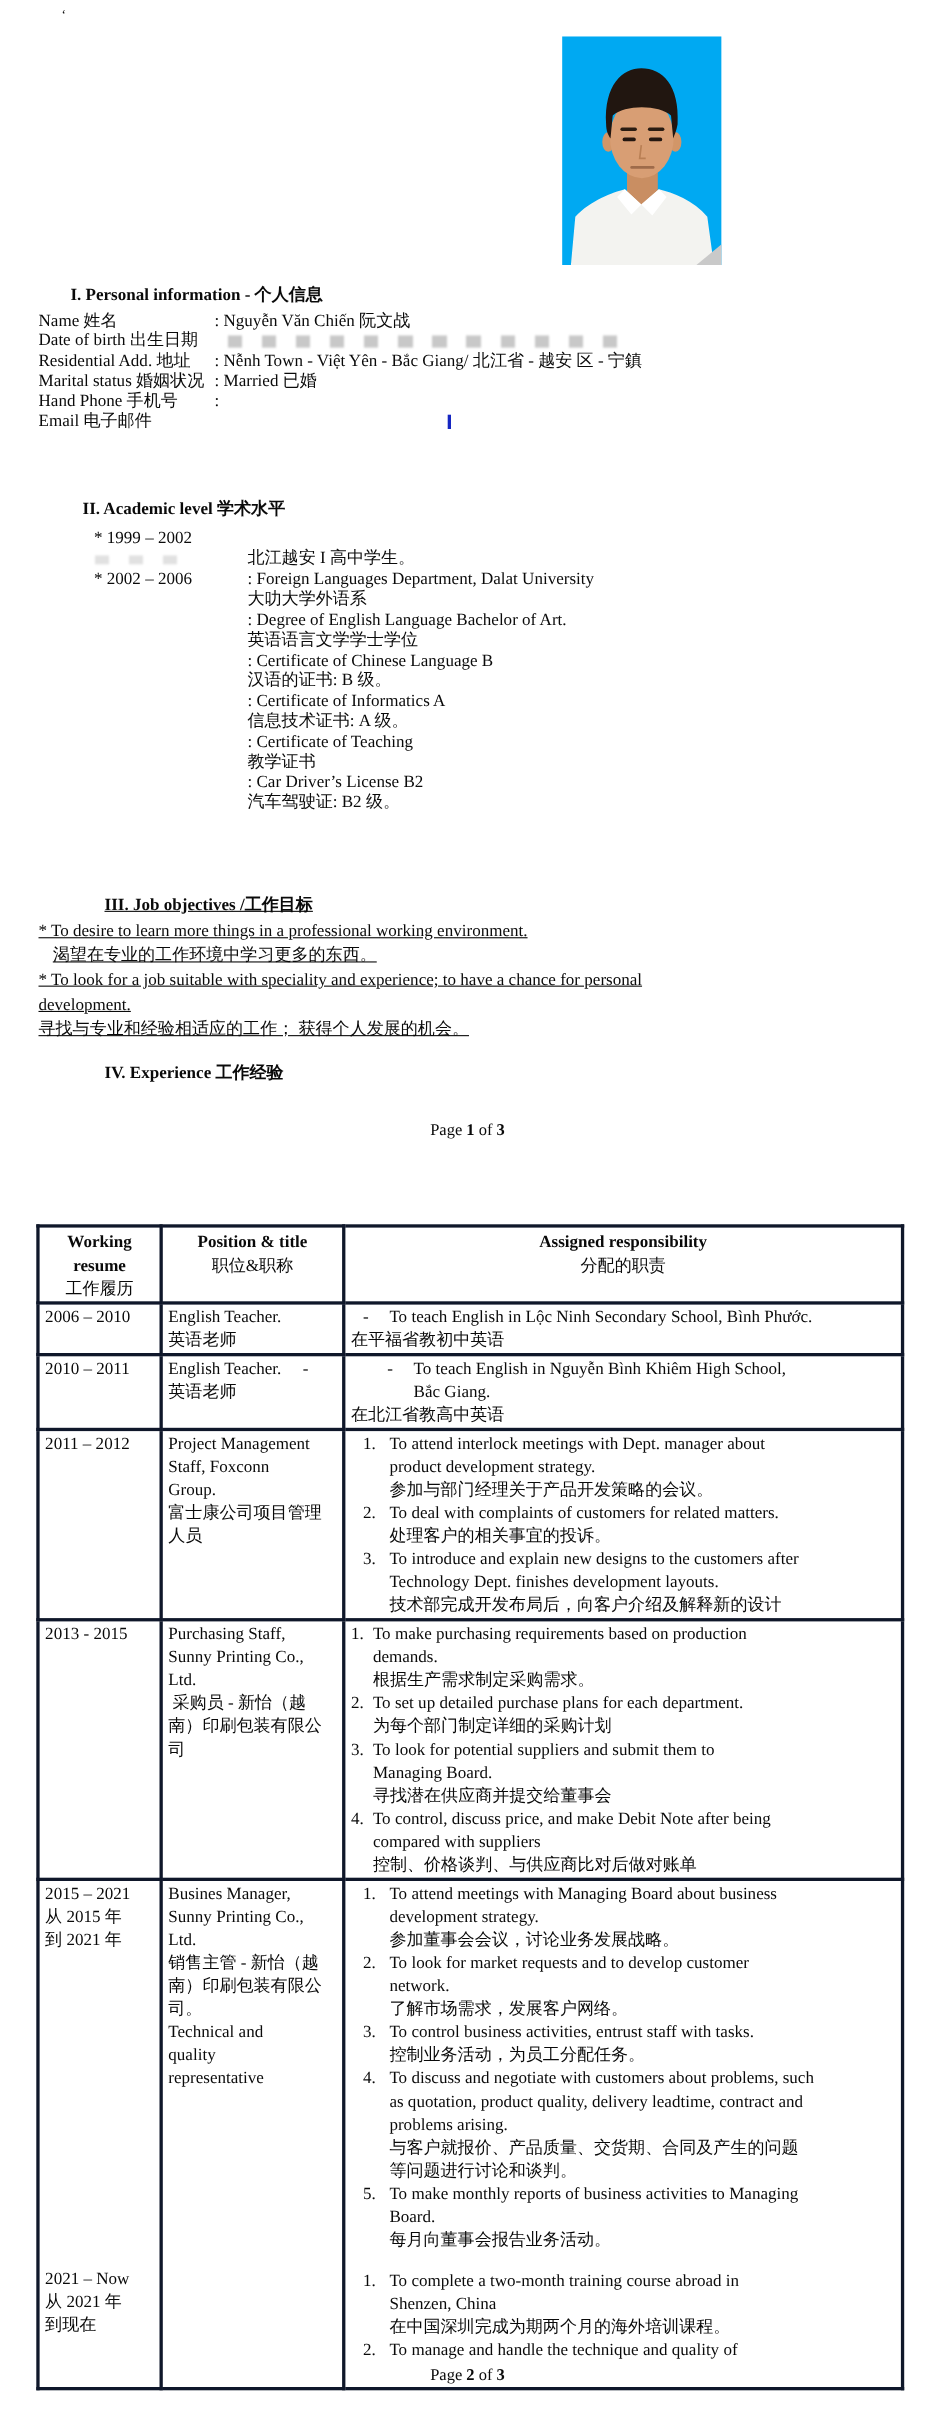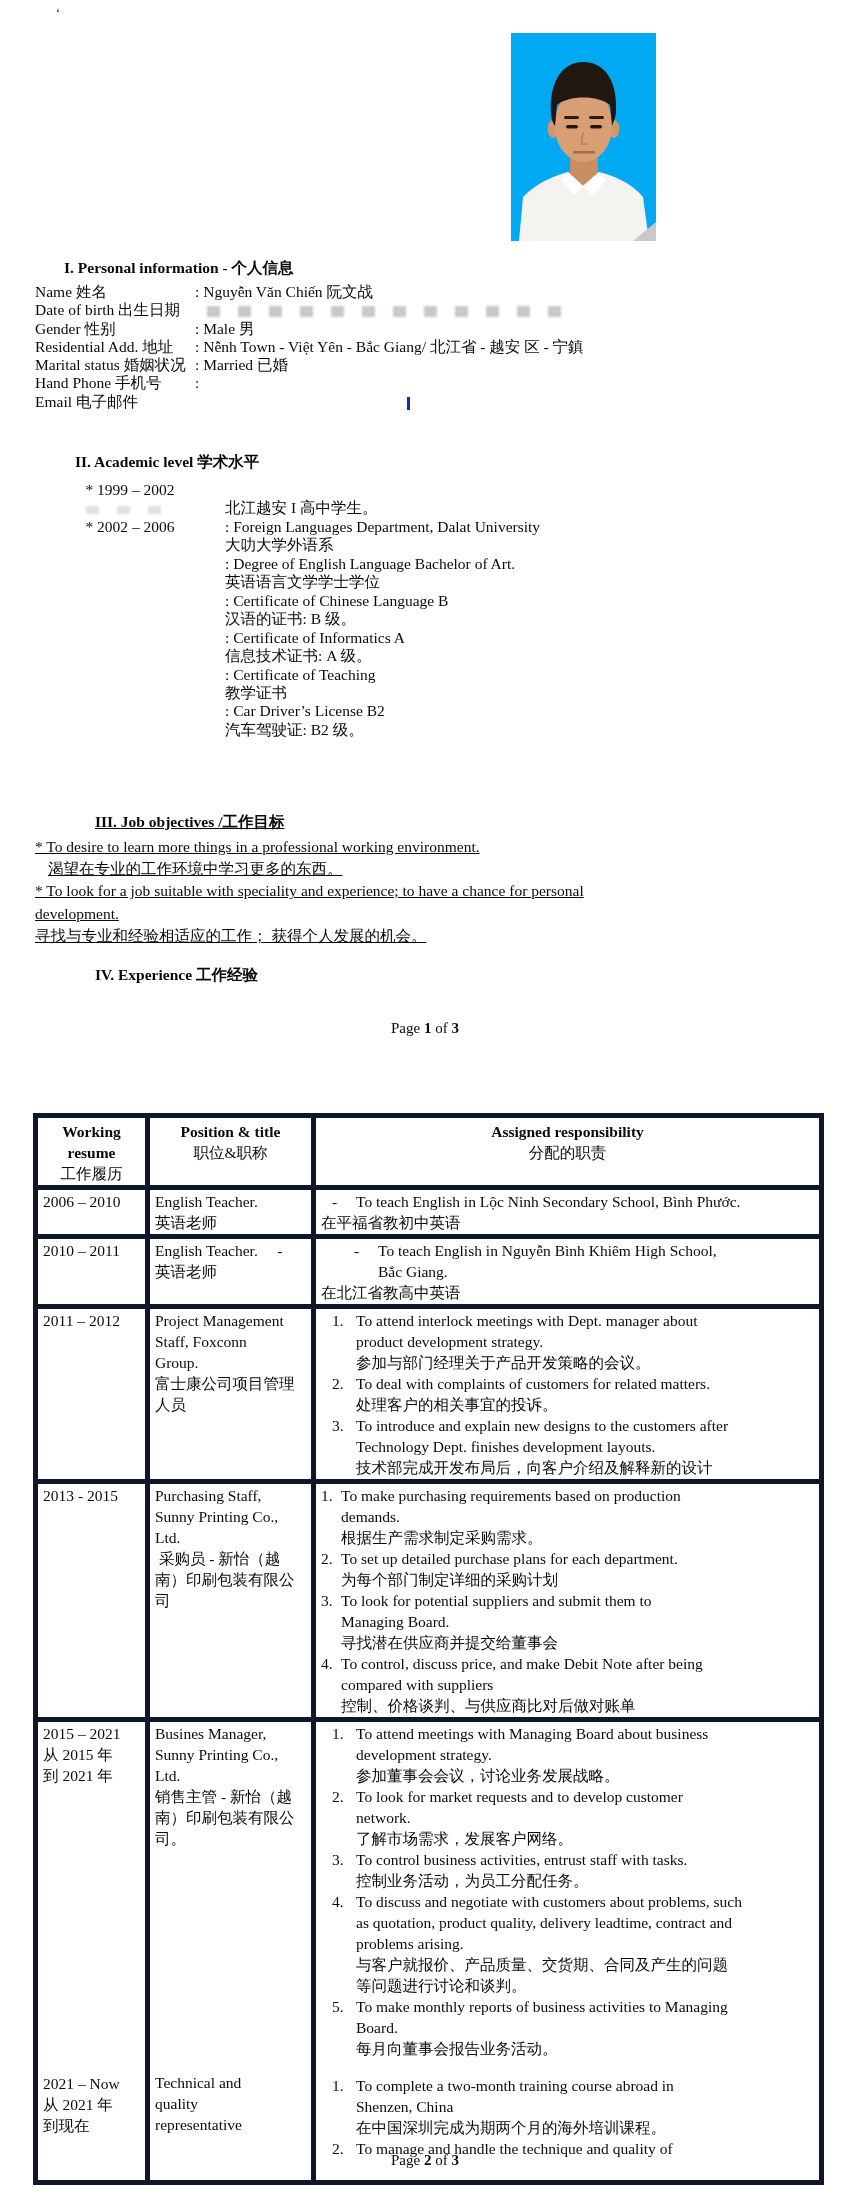--- a/index.html
+++ b/index.html
@@ -44,36 +44,36 @@
 
   
   #exp-heading{position:absolute; top:965px; left:95px; font-weight:bold;}
 
   
   .footer{position:absolute; width:100%; text-align:center; font-size:15px;}
   #footer1{top:1020px;} #footer2{top:2152px;}
 
   
   #exp-table{position:absolute; top:1113px; left:33px; width:786px; border-collapse:collapse; table-layout:fixed;}
-  #exp-table td,#exp-table th{border:5px solid #0f172a; vertical-align:top; padding:1px 5px; line-height:21px;}
+  #exp-table td,#exp-table th{border:3px solid #0f172a; vertical-align:top; padding:1px 5px; line-height:21px;}
   #exp-table th{text-align:center; padding-top:3px;}
   .h-en{font-weight:bold;}
   .h-zh{font-weight:normal;}
   #exp-table thead tr{height:62px;}
   .tr-0{height:44px;} .tr-1{height:64px;} .tr-2{height:165px;} .tr-3{height:232px;} .tr-4{height:463px;}
   .col-resp{padding:1px 4px !important;}
   .li{display:flex; padding-left:12px;}
   .li .m{flex:none; width:24px;}
   .li.ind{padding-left:34px;}
   .row-tight .li{padding-left:1px;}
   .row-tight .li .m{width:20px;}
   .zh-flush{margin-left:1px;}
   .col-resp .group2{margin-top:16px;}
   .col-period .blk2{margin-top:287px;}
-  .col-position .blk2{margin-top:223px;}
+  .col-position .blk2{}
 </style>
 </head>
 <body>
 
 <div class="page">
 
   <div id="corner-mark">‘</div>
 
   <div id="photo">
     <svg width="145" height="208" viewBox="0 0 145 208" xmlns="http://www.w3.org/2000/svg">
@@ -94,21 +94,20 @@
       <path d="M88,139 L72,153 L82,163 L95,146 Z" fill="#ffffff"></path>
       <path d="M145,189 L145,208 L122,208 Z" fill="#c9c9c9"></path>
     </svg>
   </div>
 
   <section id="sec-personal">
     <h3>I.  Personal information - 个人信息</h3>
     <div id="personal-rows">
         <div class="info-row"><span class="lbl">Name 姓名</span><span class="val">: Nguyễn Văn Chiến 阮文战</span></div>
         <div class="info-row"><span class="lbl">Date of birth 出生日期</span><span class="val"><span class="smudge"></span></span></div>
-        <div class="info-row"><span class="lbl">Gender 性别</span><span class="val">: Male 男</span></div>
         <div class="info-row"><span class="lbl">Residential Add. 地址</span><span class="val">: Nễnh Town - Việt Yên -  Bắc Giang/ 北江省 - 越安 区 - 宁鎮</span></div>
         <div class="info-row"><span class="lbl">Marital status 婚姻状况</span><span class="val">: Married 已婚</span></div>
         <div class="info-row"><span class="lbl">Hand Phone 手机号</span><span class="val">:</span></div>
         <div class="info-row"><span class="lbl">Email 电子邮件</span><span class="val"><span class="blue-mark"></span></span></div>
       </div>
   </section>
 
   <section id="sec-academic">
     <h3>II. Academic level 学术水平</h3>
     <div id="academic-items">

